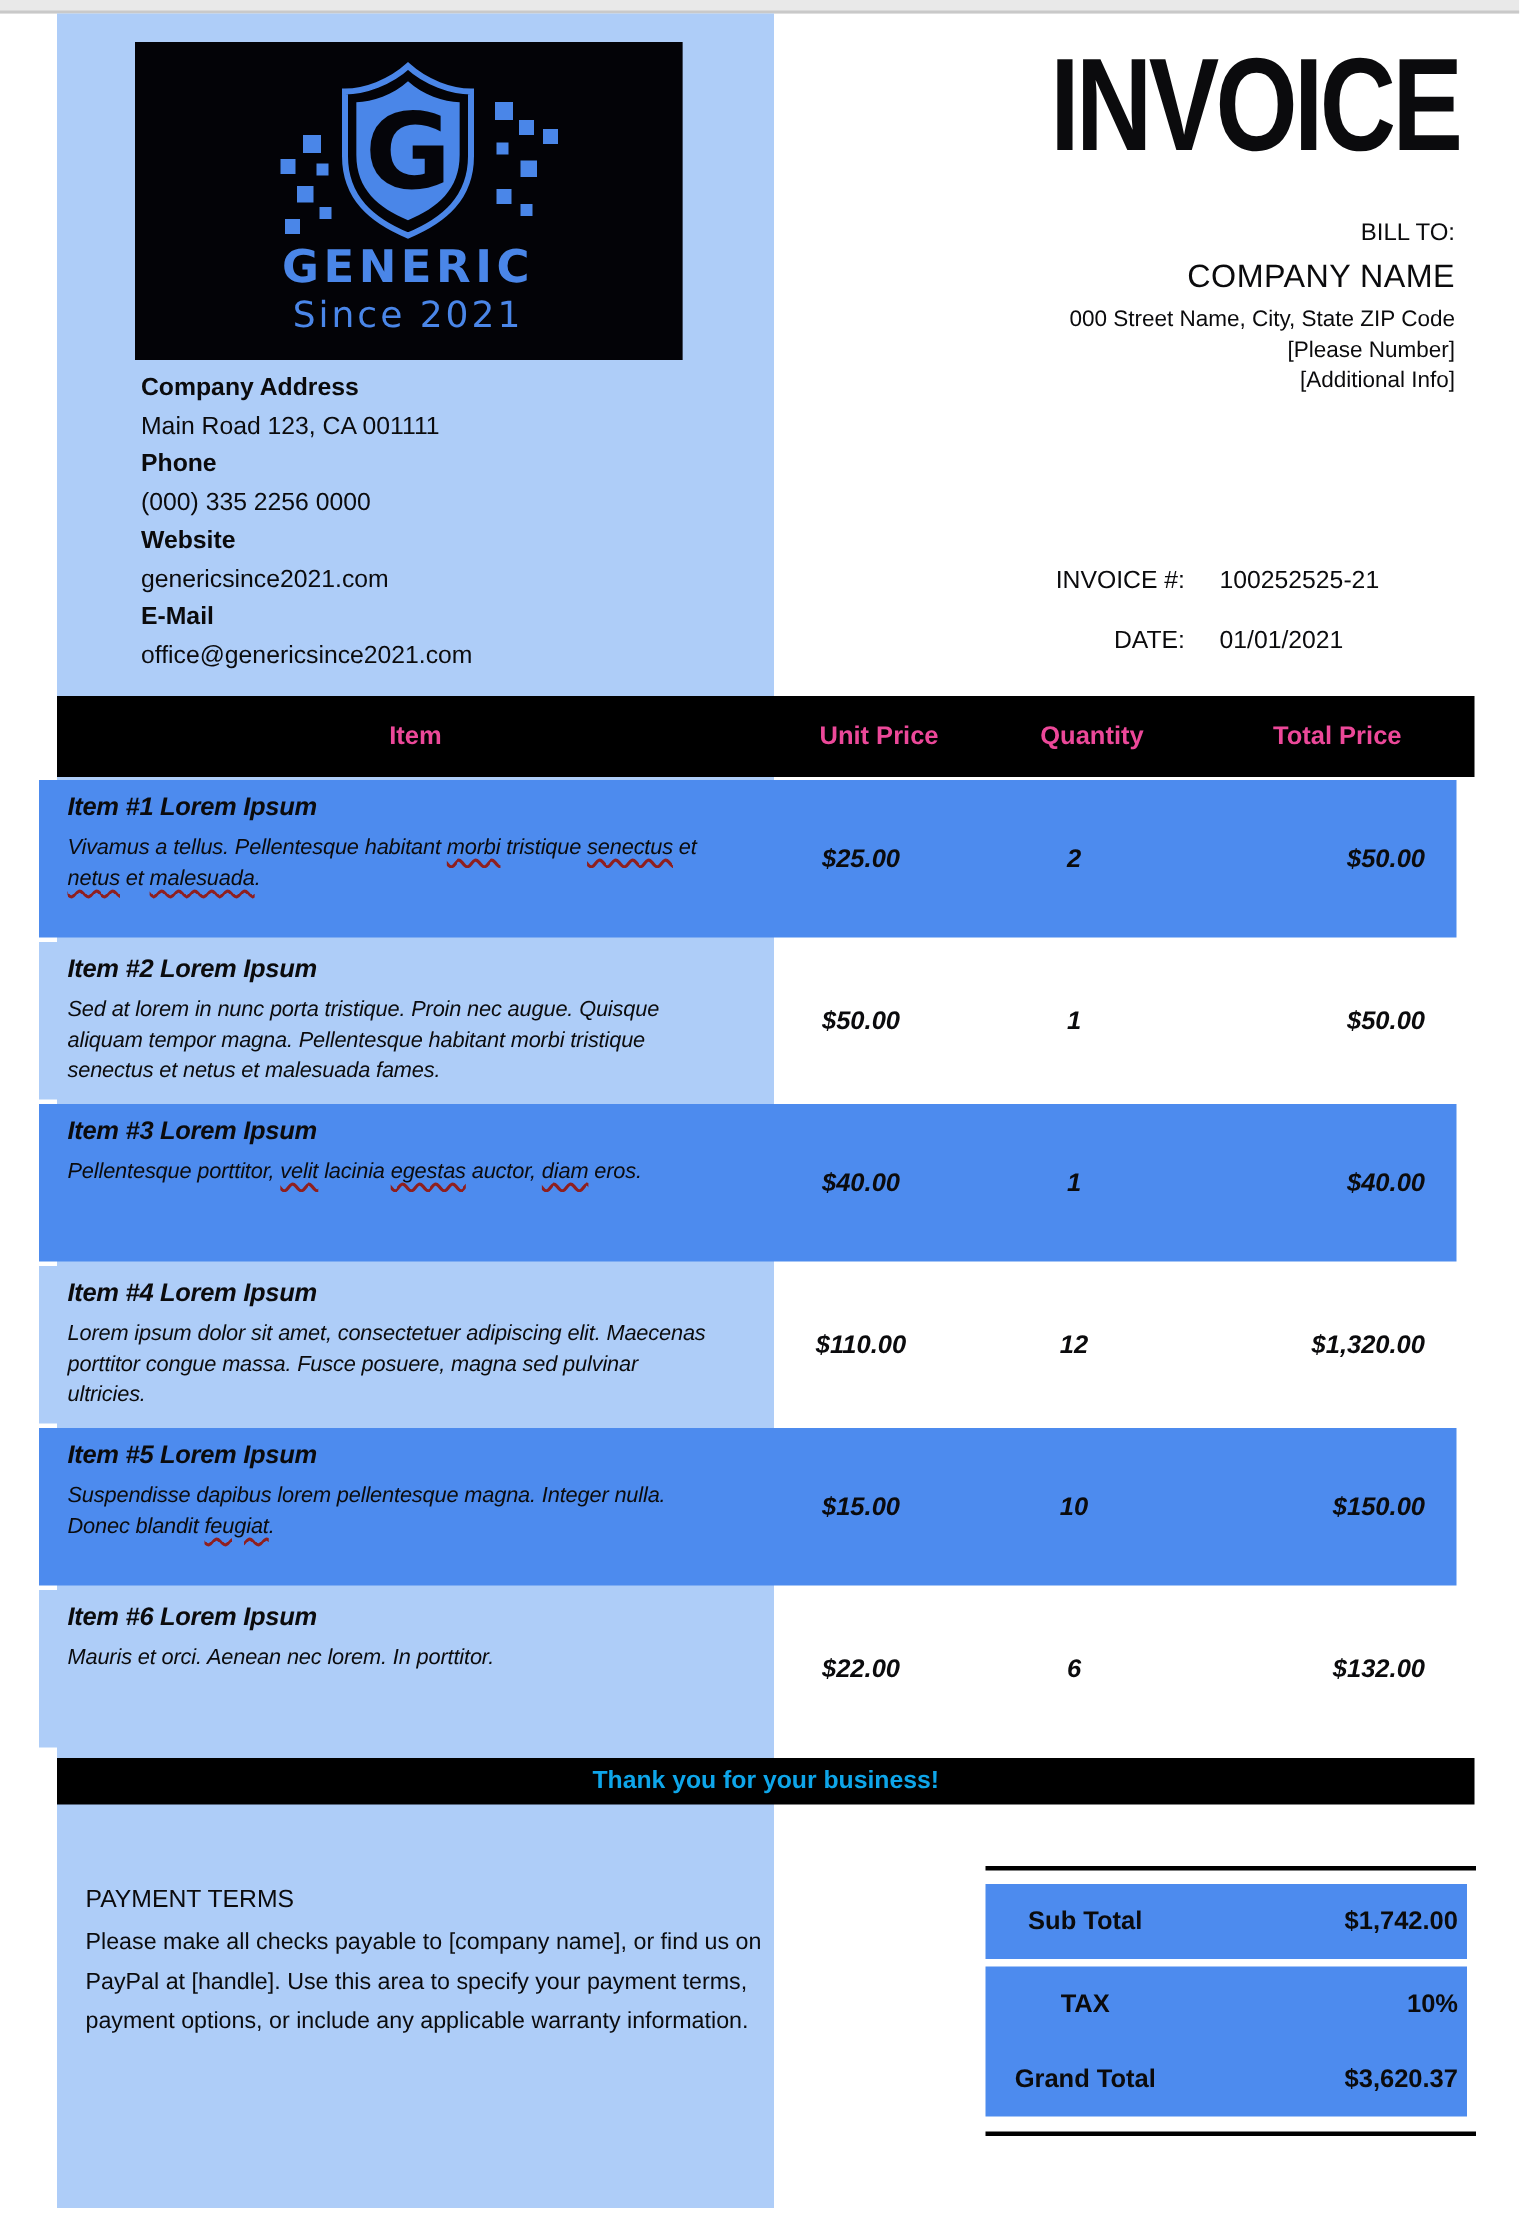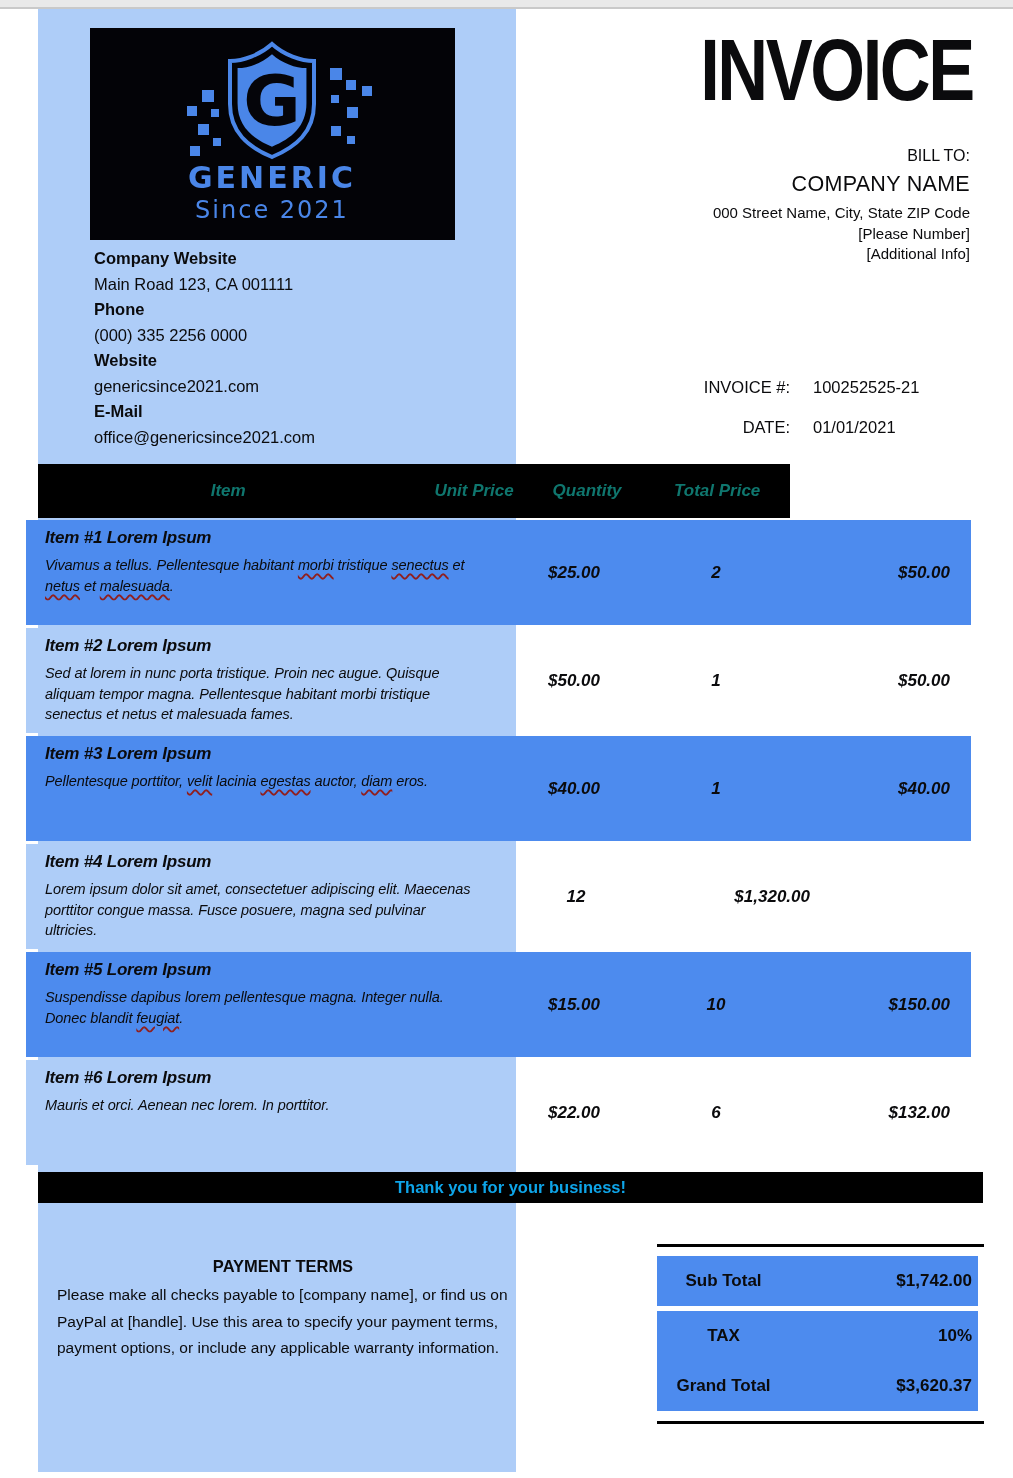--- a/index.html
+++ b/index.html
@@ -29,22 +29,22 @@
   .bill-to-label{font-size:16px;margin-bottom:7px;}
   .bill-to-name{font-size:21.5px;letter-spacing:.3px;margin-bottom:6px;}
   .bill-to-line{font-size:15px;line-height:20.5px;}
 
   .invoice-meta{position:absolute;left:516px;top:378px;width:460px;font-size:16.5px;}
   .meta-row{display:flex;align-items:baseline;margin-bottom:21px;}
   .meta-label{width:274px;text-align:right;}
   .meta-value{font-weight:normal;margin-left:23px;}
 
   
-  .thead{position:absolute;left:38px;top:464px;width:752px;height:54px;background:#000;display:flex;
-         align-items:center;color:#0f766e;font-weight:bold;font-size:17px;font-style:italic;}
+  .thead{position:absolute;left:38px;top:464px;width:945px;height:54px;background:#000;display:flex;
+         align-items:center;color:#ec4899;font-weight:bold;font-size:17px;}
   .h-item{width:478px;text-align:center;}
   .h-unit{width:140px;text-align:center;}
   .h-qty{width:144px;text-align:center;}
   .h-total{width:183px;text-align:center;}
 
   .rows{position:absolute;left:26px;top:520px;width:945px;font-style:italic;}
   .row{display:flex;height:105px;margin-bottom:3px;}
   .row-blue{background:var(--accent);}
   .row-light .c-item{background:var(--light);}
   .c-item{width:478px;box-sizing:border-box;padding:8px 30px 0 19px;}
@@ -54,21 +54,21 @@
   .c-qty{width:144px;display:flex;align-items:center;justify-content:center;font-weight:bold;font-size:17px;}
   .c-total{width:183px;display:flex;align-items:center;justify-content:flex-end;box-sizing:border-box;
            padding-right:21px;font-weight:bold;font-size:17px;}
   .sq{text-decoration:underline;text-decoration-style:wavy;text-decoration-color:#8f1f1f;
       text-decoration-thickness:1.5px;text-underline-offset:3px;}
 
   .thanks-bar{position:absolute;left:38px;top:1172px;width:945px;height:31px;background:#000;color:#0ea5e9;
               display:flex;align-items:center;justify-content:center;font-weight:bold;font-size:16.5px;}
 
   .payment{position:absolute;left:57px;top:1257px;width:452px;}
-  .payment-title{font-weight:bold;font-size:16.5px;margin-bottom:6px;text-align:center;}
+  .payment-title{font-weight:normal;font-size:16.5px;margin-bottom:6px;}
   .payment-body{font-size:15.5px;line-height:26.5px;}
 
   .totals{position:absolute;left:657px;top:1244px;width:327px;}
   .totals-line{height:3px;background:#000;}
   .totals-box{width:321px;background:var(--accent);}
   .box1{margin-top:9px;}
   .box2{margin-top:5px;}
   .t-row{display:flex;align-items:center;height:50px;font-size:17px;font-weight:bold;}
   .t-label{width:133px;text-align:center;}
   .t-value{flex:1;text-align:right;padding-right:6px;}
@@ -107,21 +107,21 @@
         <rect x="272" y="58" width="10" height="10"></rect>
           <rect x="241" y="98" width="10" height="10"></rect>
         <rect x="257" y="108" width="8" height="8"></rect>
       </g>
       <text x="182" y="160" text-anchor="middle" font-family="DejaVu Sans, sans-serif" font-size="30" font-weight="bold" letter-spacing="3" fill="#4a86e8">GENERIC</text>
       <text x="182" y="190" text-anchor="middle" font-family="DejaVu Sans, sans-serif" font-size="24" letter-spacing="2" fill="#4a86e8">Since 2021</text>
     </svg>
   </div>
 
   <div class="company-info">
-    <div class="lbl">Company Website</div>
+    <div class="lbl">Company Address</div>
     <div>Main Road 123, CA 001111</div>
     <div class="lbl">Phone</div>
     <div>(000) 335 2256 0000</div>
     <div class="lbl">Website</div>
     <div>genericsince2021.com</div>
     <div class="lbl">E-Mail</div>
     <div>office@genericsince2021.com</div>
   </div>
 
   <div class="invoice-title">INVOICE</div>
@@ -177,20 +177,21 @@
         </div>
         <div class="c-unit">$40.00</div>
         <div class="c-qty">1</div>
         <div class="c-total">$40.00</div>
       </div>
       <div class="row row-light">
         <div class="cell c-item">
           <div class="item-title">Item #4 Lorem Ipsum</div>
           <div class="item-desc">Lorem ipsum dolor sit amet, consectetuer adipiscing elit. Maecenas porttitor congue massa. Fusce posuere, magna sed pulvinar ultricies.</div>
         </div>
+        <div class="c-unit">$110.00</div>
         <div class="c-qty">12</div>
         <div class="c-total">$1,320.00</div>
       </div>
       <div class="row row-blue">
         <div class="cell c-item">
           <div class="item-title">Item #5 Lorem Ipsum</div>
           <div class="item-desc">Suspendisse dapibus lorem pellentesque magna. Integer nulla. Donec blandit <span class="sq">feugiat</span>.</div>
         </div>
         <div class="c-unit">$15.00</div>
         <div class="c-qty">10</div>

